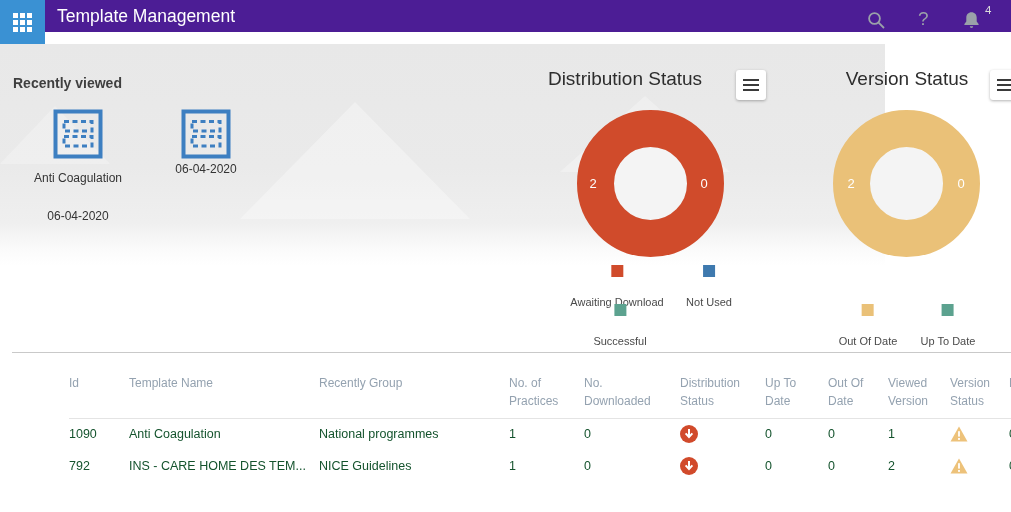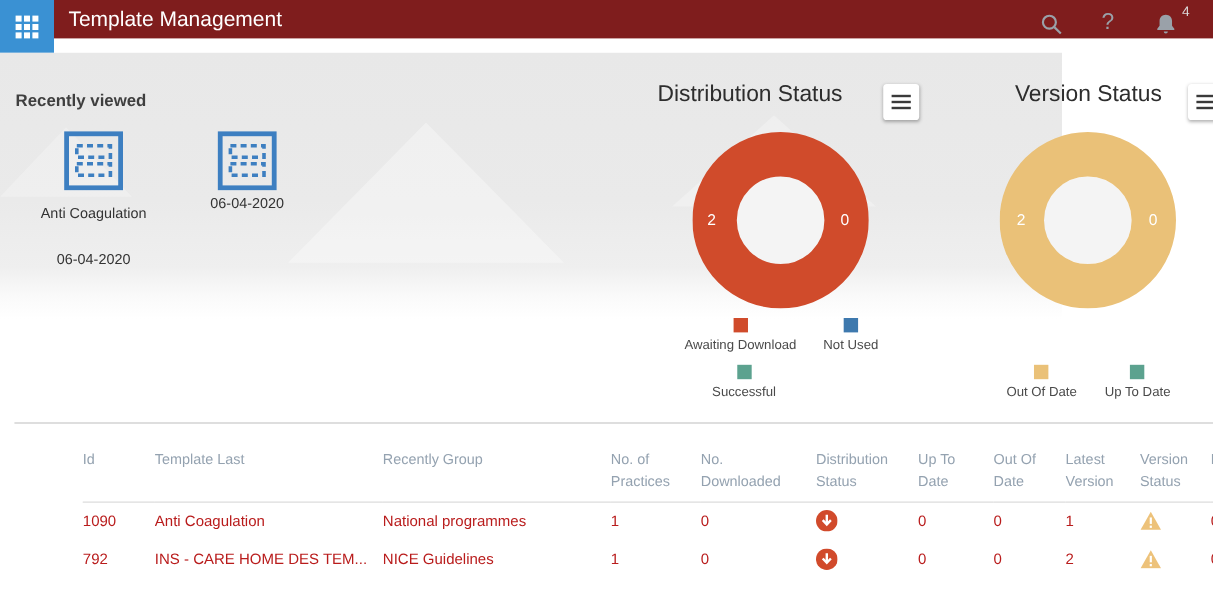--- a/index.html
+++ b/index.html
@@ -1,21 +1,21 @@
 <!DOCTYPE html>
 <html><head>
 <meta charset="utf-8">
 <style>
   * { margin:0; padding:0; box-sizing:border-box; }
   body { background:#fff; }
   .page { position:relative; width:1011px; height:512px; overflow:hidden; background:#fff;
           font-family:"Liberation Sans", sans-serif; }
 
   
-  .topbar { position:absolute; left:0; top:0; width:1011px; height:32px; background:#7f1d1d; }
+  .topbar { position:absolute; left:0; top:0; width:1011px; height:32px; background:#4c1d95; }
   .app-icon-btn { position:absolute; left:0; top:0; width:45px; height:44px; background:#3a91d3;
                   border:none; display:flex; align-items:center; justify-content:center; cursor:pointer; }
   .grid-icon { display:grid; grid-template-columns:repeat(3,5px); grid-auto-rows:5px; gap:2px; }
   .grid-icon span { background:#fff; display:block; }
   .topbar-title { position:absolute; left:57px; top:50%; transform:translateY(-50%);
                   color:#fff; font-size:17.5px; font-weight:400; white-space:nowrap; }
   .icon-btn { position:absolute; background:none; border:none; cursor:pointer; padding:0; line-height:0; }
   .search-btn { left:867px; top:11px; }
   .help-btn   { left:918px; top:9px;  font-size:19px; color:#9aa1a9; line-height:1;
                 font-family:"Liberation Sans", sans-serif; }
@@ -46,36 +46,36 @@
   .mb-1 { left:736px; } .mb-2 { left:990px; }
   .menu-btn i { display:block; width:16px; height:2px; background:#3a3a3a; }
 
   .donut { position:absolute; top:66px; }
   .donut-1 { left:577px; } .donut-2 { left:833px; }
   .donut-label { position:absolute; transform:translate(-50%,-50%); color:#fff; font-size:13px; font-weight:500; }
   .dl-1a { left:593px; top:139px; } .dl-1b { left:704px; top:139px; }
   .dl-2a { left:851px; top:139px; } .dl-2b { left:961px; top:139px; }
 
   .legend-item { position:absolute; transform:translateX(-50%); display:flex; flex-direction:column;
-                 align-items:center; gap:5px; }
+                 align-items:center; gap:19px; }
   .legend-swatch { width:12px; height:12px; }
   .legend-label { font-size:11px; color:#4a4a4a; white-space:nowrap; }
   .li-1a { left:617px; top:221px; } .li-1b { left:709px; top:221px;justify-content:center; } .li-1c { left:620px; top:260px;text-align:center; }
   .li-2a { left:868px; top:260px; } .li-2b { left:948px; top:260px; }
   .sw-red { background:#d04b2b; } .sw-blue { background:#3e79ae; }
   .sw-teal { background:#5ca28f; } .sw-yellow { background:#eac178; }
 
   
   .table-area { position:absolute; left:0; top:352px; width:1011px; height:160px; background:#fff;padding-left:47px; }
   .table-rule { position:absolute; left:12px; top:0; width:999px; height:1px; background:#c9c9c9; }
   table { margin-left:22px; width:1040px; table-layout:fixed; border-collapse:collapse; }
   th { font-size:12px; color:#94a2b0; font-weight:400; text-align:left; vertical-align:top;
        padding:22px 8px 0 0; height:66px; line-height:18px; border-bottom:1px solid #e4e4e4;
        overflow:hidden; }
-  td { font-size:12.5px; color:#b91c1c; height:32px; padding:0 8px 0 0; vertical-align:middle;
+  td { font-size:12.5px; color:#14532d; height:32px; padding:0 8px 0 0; vertical-align:middle;
        white-space:nowrap; overflow:hidden; }
   tbody tr { cursor:pointer; }
   .cell-icon { display:inline-block; vertical-align:middle; }
 </style>
 </head>
 <body>
 
 <div class="page">
 
   <header class="topbar">
@@ -202,28 +202,28 @@
           <col style="width:85px">
           <col style="width:63px">
           <col style="width:60px">
         <col style="width:62px">
           <col style="width:59px">
           <col style="width:100px">
       </colgroup>
       <thead>
         <tr>
           <th>Id</th>
-          <th>Template Last</th>
+          <th>Template Name</th>
           <th>Recently Group</th>
           <th>No. of Practices</th>
           <th>No. Downloaded</th>
           <th>Distribution Status</th>
           <th>Up To Date</th>
           <th>Out Of Date</th>
-          <th>Latest Version</th>
+          <th>Viewed Version</th>
           <th>Version Status</th>
           <th>Last Viewed</th>
         </tr>
       </thead>
       <tbody>
         <tr>
           <td>1090</td>
           <td>Anti Coagulation</td>
           <td>National programmes</td>
           <td>1</td>

